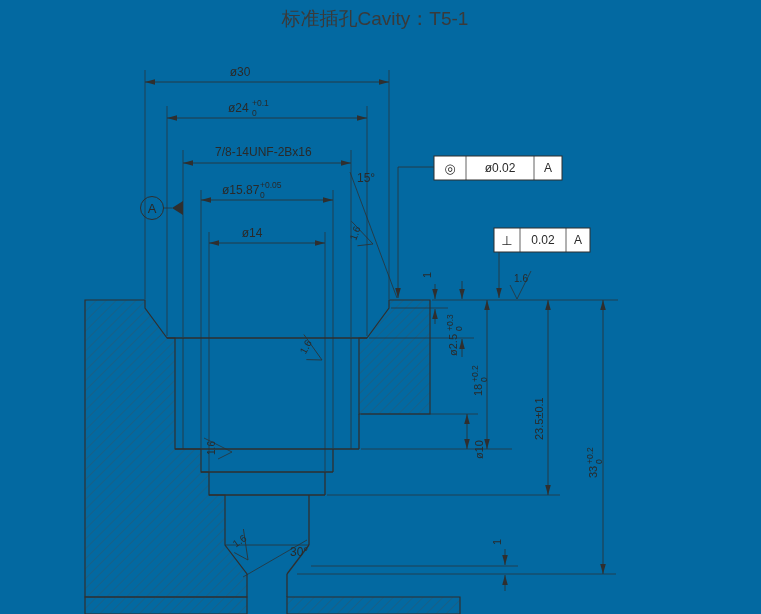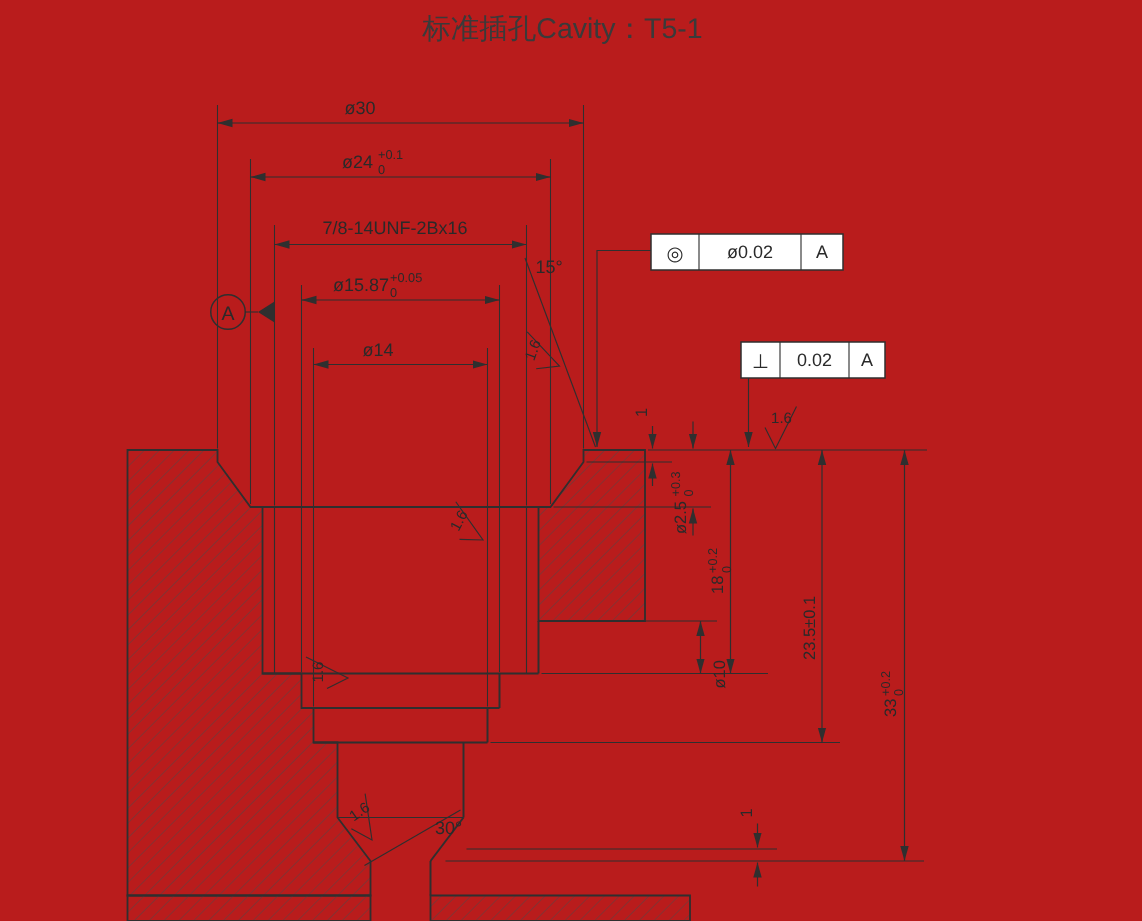--- a/index.html
+++ b/index.html
@@ -1,16 +1,16 @@
 <!DOCTYPE html>
 <html><head>
 <meta charset="utf-8">
 <style>
   html,body{margin:0;padding:0;background:#ffffff;}
-  .stage{width:761px;height:614px;position:relative;background:#b91c1c;}
+  .stage{width:761px;height:614px;position:relative;background:#0369a1;}
   svg{display:block;}
   text{font-family:"Liberation Sans","DejaVu Sans",sans-serif;fill:#2a2a2a;}
   .ttl{font-size:19px;fill:#3a3a3a;}
   .dt{font-size:12px;}
   .dtr{font-size:11px;}
   .tol{font-size:8.5px;}
   .sym{font-size:13px;}
   .rtext{font-size:10px;}
   .outline{stroke:#2f2f2f;stroke-width:1.3;fill:none;stroke-linejoin:miter;}
   .hsec{stroke:#2f2f2f;stroke-width:1.2;fill:url(#hatch);stroke-linejoin:miter;}

